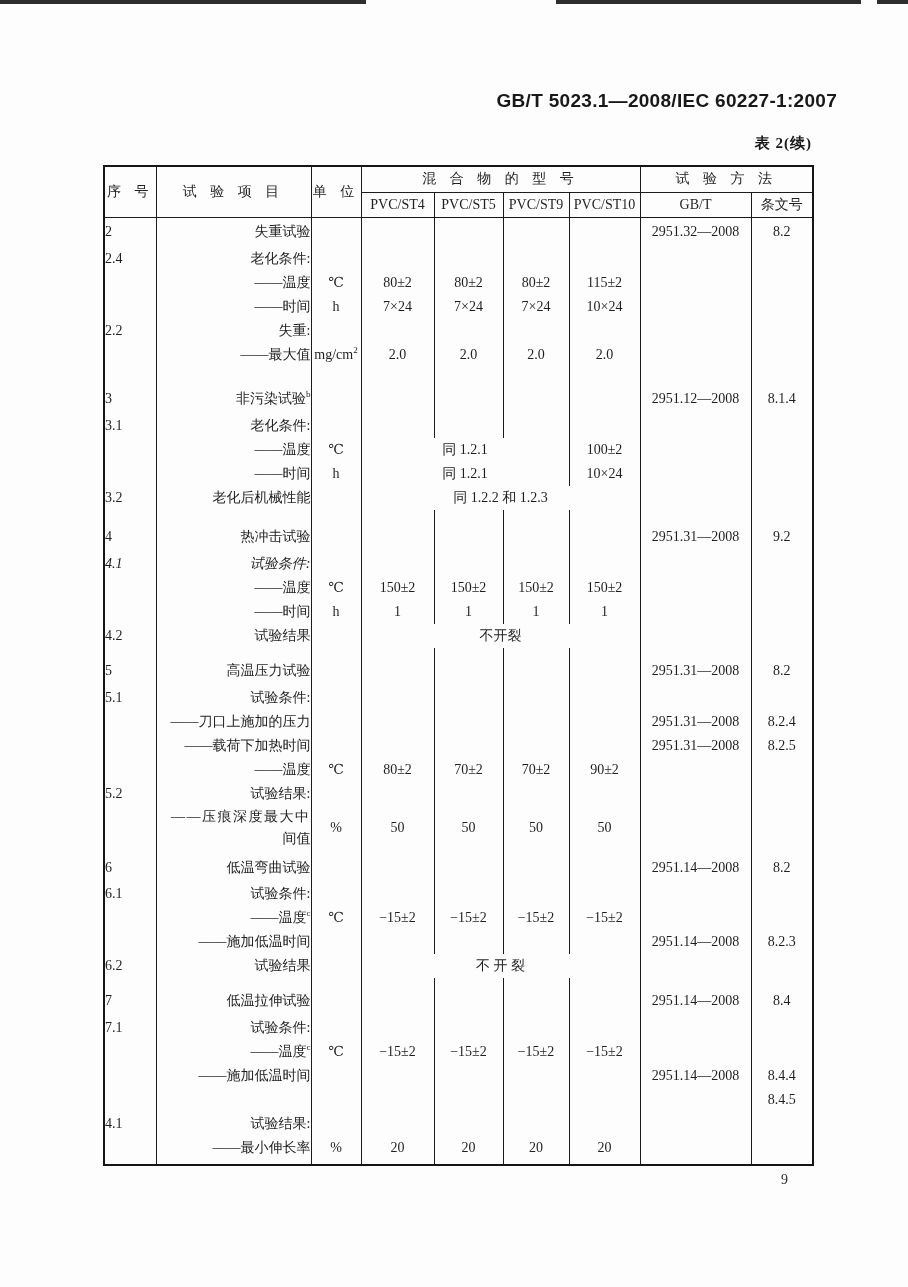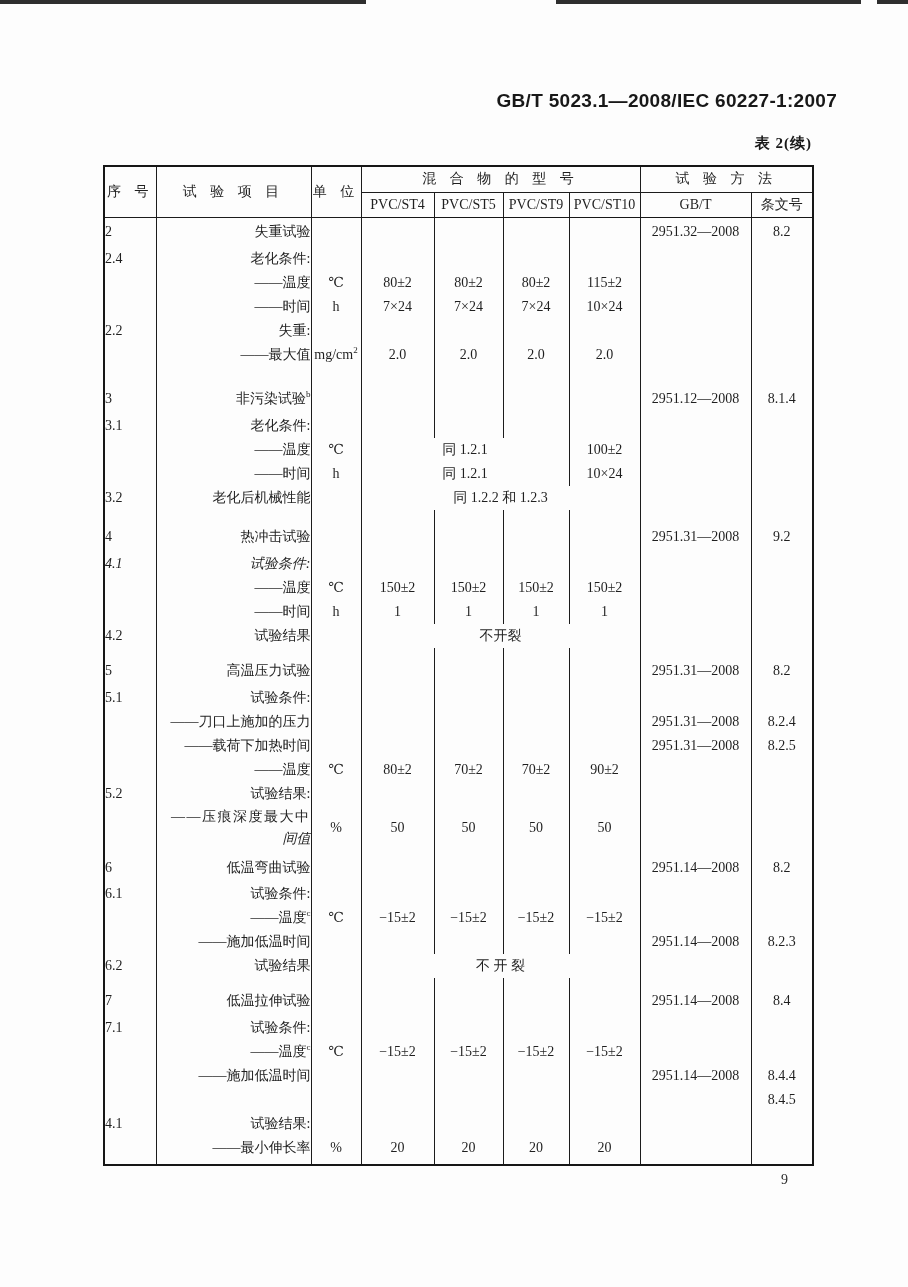--- a/index.html
+++ b/index.html
@@ -39,21 +39,21 @@
   .std thead .sp{letter-spacing:5px;}
   .std tbody td{
     border-left:1px solid #1c1c1c;border-right:1px solid #1c1c1c;
     border-top:none;border-bottom:none;
   }
   .c-no{text-align:left;padding-left:7px;}
   .c-item{text-align:right;padding-left:8px;line-height:22px;}
   .c-unit,.c-val,.c-gbt,.c-clause{text-align:center;}
   sup{font-size:9px;line-height:0;}
   .spread{letter-spacing:1.5px;}
-  .line2{font-style:italic;}
+  .line2{}
 
   .page-number{
     position:absolute;left:781px;top:1172px;
     font-size:14px;color:#2c2c2c;
   }
 </style>
 </head>
 <body>
 
 <div class="scan-bar" id="bar1"></div>

